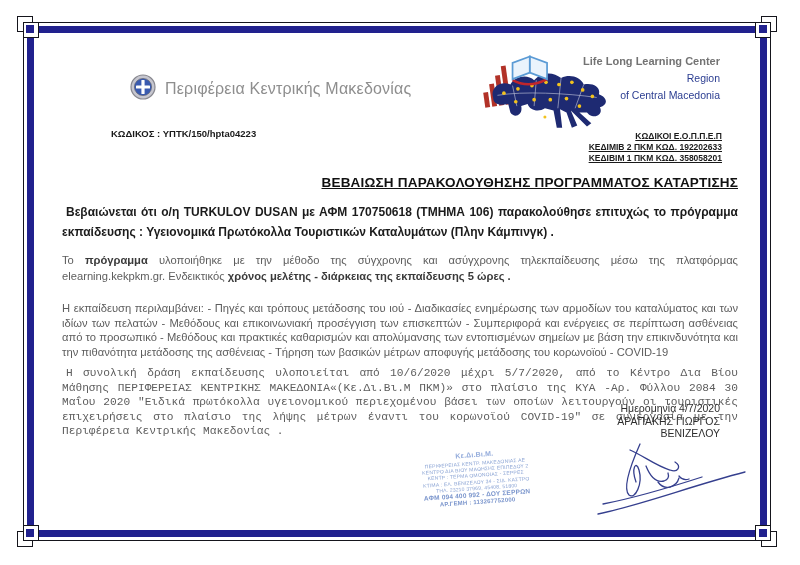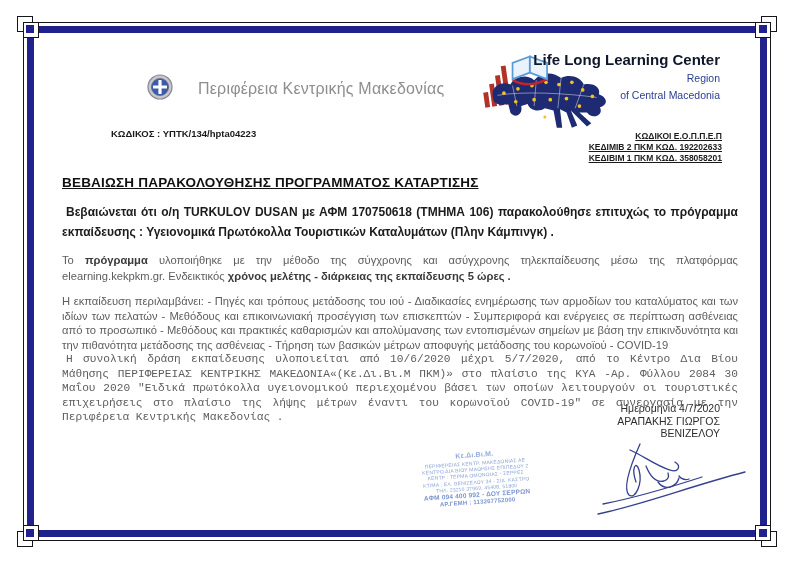--- a/index.html
+++ b/index.html
@@ -18,39 +18,39 @@
   .corner.bl { left:17px;  bottom:18px; }
   .corner.br { right:23px; bottom:18px; }
   .corner .sq { position:absolute; width:16px; height:16px; background:#fff;
                 border:1.8px solid #15151c; box-sizing:border-box; }
   .tl .sq1 {left:0;top:0} .tl .sq2 {left:6px;top:6px}
   .tr .sq1 {right:0;top:0} .tr .sq2 {right:6px;top:6px}
   .bl .sq1 {left:0;bottom:0} .bl .sq2 {left:6px;bottom:6px}
   .br .sq1 {right:0;bottom:0} .br .sq2 {right:6px;bottom:6px}
   .corner .nv { position:absolute; left:9px; top:9px; width:8px; height:8px; background:#21218e; }
   
-  .logo-left { position:absolute; left:147px; top:74px; display:flex; align-items:center; gap:25px; }
+  .logo-left { position:absolute; left:130px; top:74px; display:flex; align-items:center; gap:9px; }
   .logo-left .txt { color:#8e8e8e; font-size:16px; letter-spacing:.2px; }
   .logo-right { position:absolute; left:478px; top:44px; width:242px; height:84px; }
   .lll-text { position:absolute; right:0; top:8px; text-align:right; line-height:1.05; }
-  .lll-title { color:#0f172a; font-weight:bold; font-size:15px; white-space:nowrap; }
+  .lll-title { color:#737373; font-weight:bold; font-size:11px; white-space:nowrap; }
   .lll-sub   { color:#2b3d91; font-weight:normal; font-size:10.5px; margin-top:3px; }
   .lll-art { position:absolute; left:0; top:6px; }
   .code-left { position:absolute; left:111px; top:128px; font-size:9.5px; font-weight:bold; color:#1a1a1a; }
   .codes-right { position:absolute; right:78px; top:131px; text-align:right; font-size:8.5px;
                  font-weight:bold; color:#1a1a1a; line-height:11px;text-decoration:underline; }
   
   .content { position:absolute; left:62px; top:175px; width:676px; }
-  .doc-title { text-align:left; font-size:13.5px; font-weight:bold; color:#111;
+  .doc-title { text-align:right; font-size:13.5px; font-weight:bold; color:#111;
                text-decoration:underline; letter-spacing:.2px; margin-bottom:12px; }
   .p  { text-align:justify; }
   .p1 { font-size:12px; font-weight:bold; color:#1b1b1b; line-height:20px; margin-bottom:11px; text-indent:4px; }
-  .p2 { font-size:11.2px; color:#5d5d5d; line-height:15.5px; margin-bottom:10px; }
+  .p2 { font-size:11.2px; color:#5d5d5d; line-height:15.5px; margin-bottom:17px; }
   .p2 .b { font-weight:bold; color:#3a3a3a; }
-  .p3 { font-size:11.2px; color:#5d5d5d; line-height:14.5px; }
+  .p3 { font-size:11.2px; color:#5d5d5d; line-height:14.5px; margin-bottom:7px; }
   .p4 { font-size:11.2px; color:#5d5d5d; line-height:14.5px; text-indent:4px;font-family:Liberation Mono, monospace; }
   
   .date-block { position:absolute; right:80px; top:402px; text-align:right; font-size:10.5px;
                 color:#2e2e2e; line-height:12.5px;margin-left:24px; }
   .stamp { position:absolute; left:390px; top:451px; width:172px; text-align:center;
            transform:rotate(-4deg); color:#7d99cf; opacity:.92; line-height:1.25;
            letter-spacing:.2px; z-index:2; }
   .stamp .s1 { font-size:7px;  font-weight:bold; color:#8aa4d8; }
   .stamp .s  { font-size:5px; }
   .stamp .s7 { font-size:6.5px; font-weight:bold; color:#6f8cc8; }
@@ -143,21 +143,21 @@
         </g>
       </svg>
     </span>
     <span class="lll-text">
       <span class="lll-title">Life Long Learning Center</span><br>
       <span class="lll-sub">Region</span><br>
       <span class="lll-sub">of Central Macedonia</span>
     </span>
   </div>
 
-  <div class="code-left">ΚΩΔΙΚΟΣ : ΥΠΤΚ/134/hpta04223</div>
+  <div class="code-left">ΚΩΔΙΚΟΣ : ΥΠΤΚ/150/hpta04223</div>
   <div class="codes-right">
     <div>ΚΩΔΙΚΟΙ Ε.Ο.Π.Π.Ε.Π</div>
     <div>ΚΕΔΙΜΙΒ 2 ΠΚΜ ΚΩΔ. 192202633</div>
     <div>ΚΕΔΙΒΙΜ 1 ΠΚΜ ΚΩΔ. 358058201</div>
   </div>
 
   <div class="content">
     <div class="doc-title">ΒΕΒΑΙΩΣΗ ΠΑΡΑΚΟΛΟΥΘΗΣΗΣ ΠΡΟΓΡΑΜΜΑΤΟΣ ΚΑΤΑΡΤΙΣΗΣ</div>
     <div class="p p1">Βεβαιώνεται ότι ο/η TURKULOV DUSAN με ΑΦΜ 170750618 (ΤΜΗΜΑ 106) παρακολούθησε επιτυχώς το πρόγραμμα εκπαίδευσης : Υγειονομικά Πρωτόκολλα Τουριστικών Καταλυμάτων (Πλην Κάμπινγκ) .</div>
     <div class="p p2"><span>Το </span><span class="b">πρόγραμμα</span><span> υλοποιήθηκε με την μέθοδο της σύγχρονης και ασύγχρονης τηλεκπαίδευσης μέσω της πλατφόρμας elearning.kekpkm.gr. Ενδεικτικός </span><span class="b">χρόνος μελέτης - διάρκειας της εκπαίδευσης 5 ώρες .</span></div>

